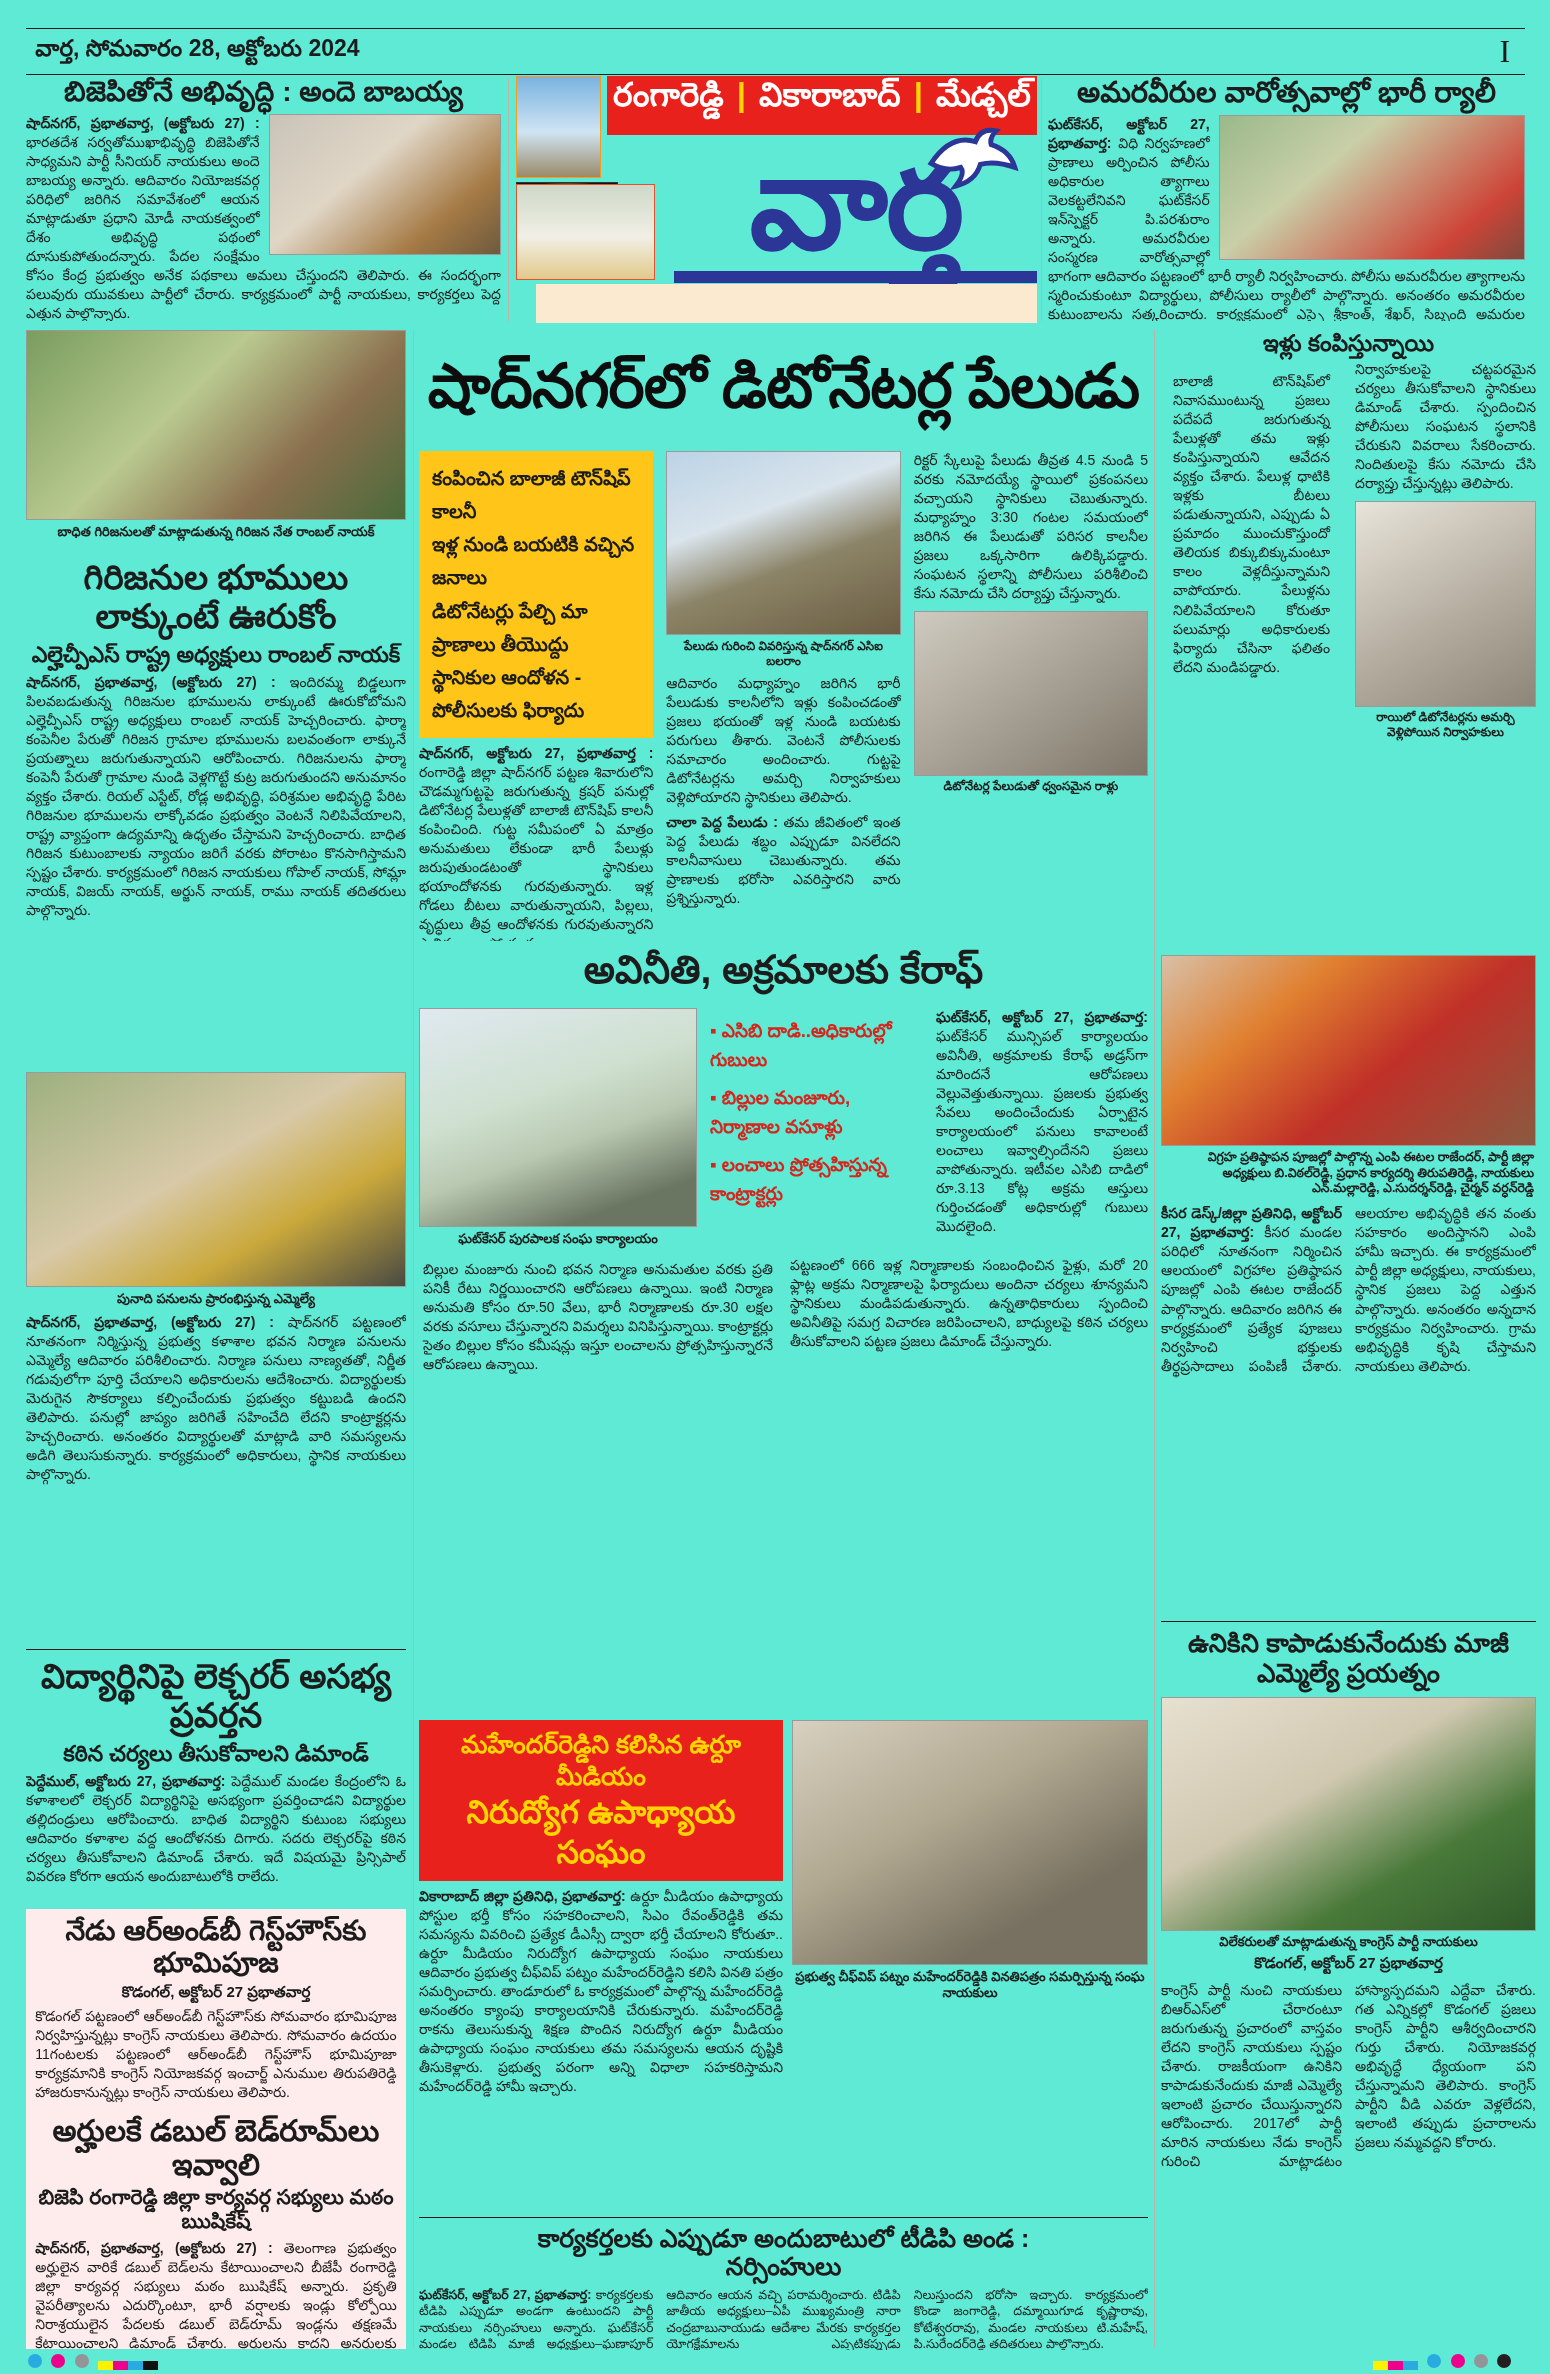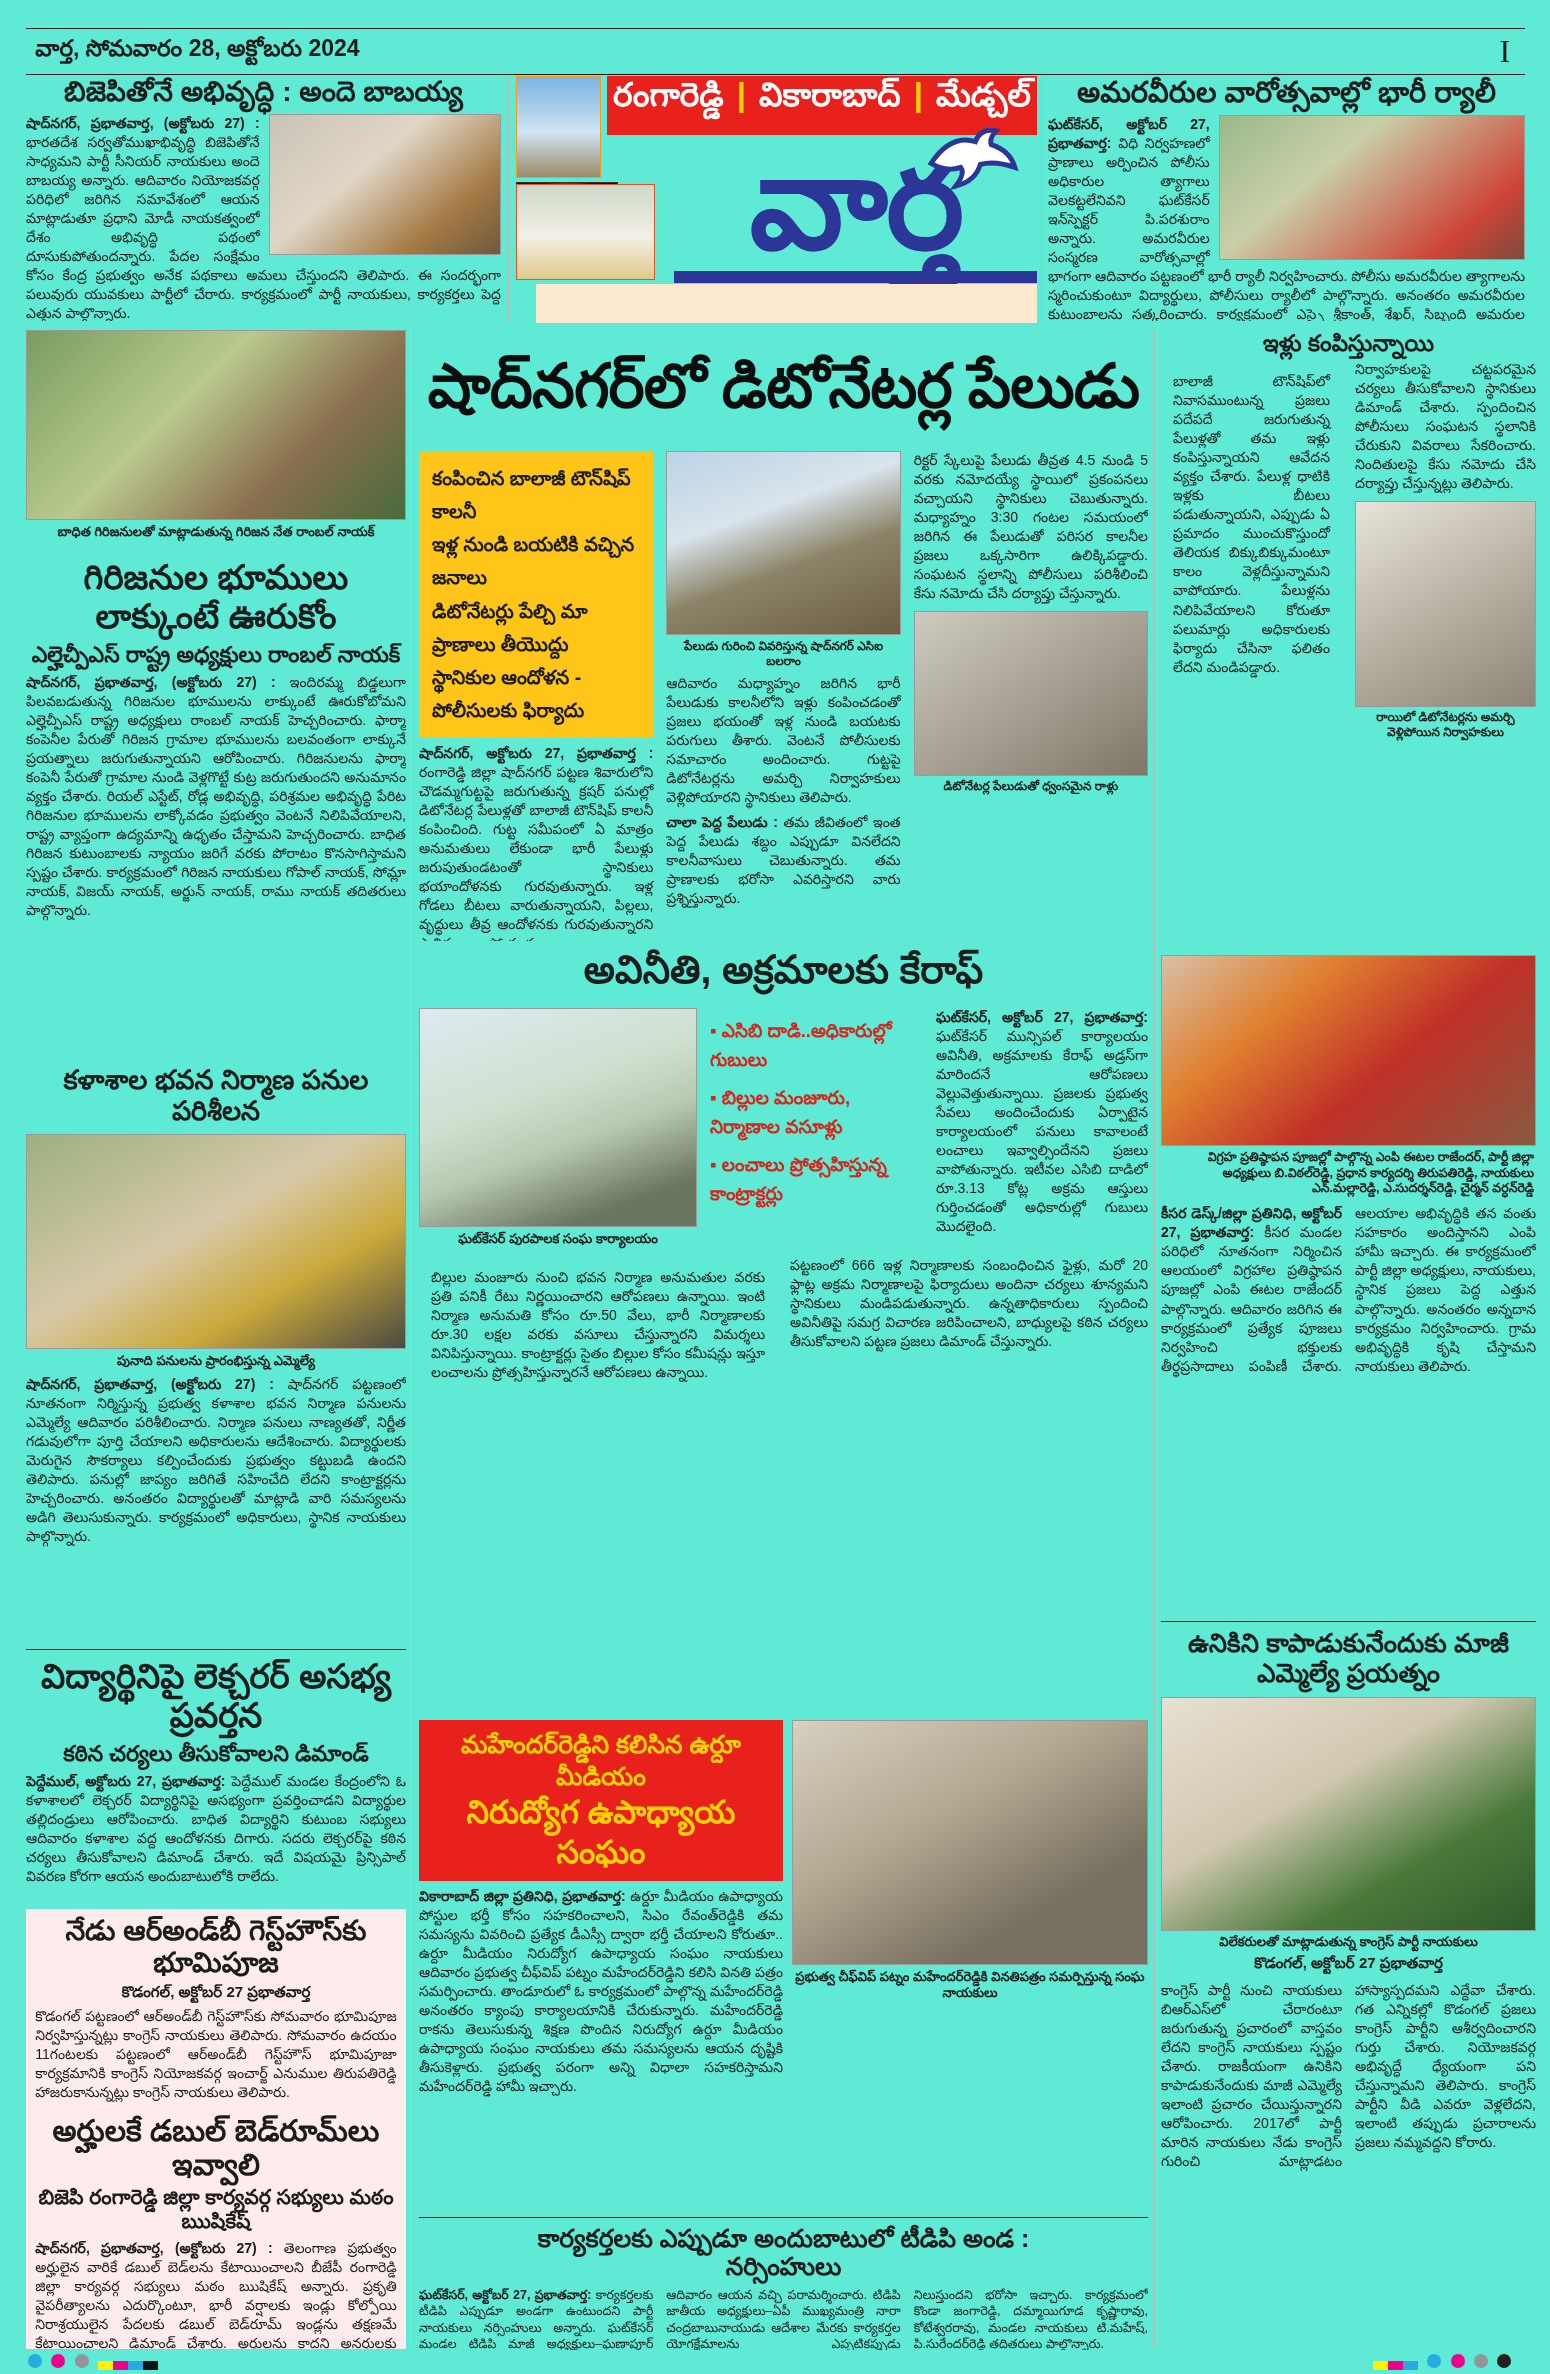--- a/index.html
+++ b/index.html
@@ -130,21 +130,20 @@
   <div class="abs" style="left:26px;top:558px;width:380px;height:501px;">
     <h2 class="h-c" style="font-size:34px;">గిరిజనుల భూములు లాక్కుంటే ఊరుకోం</h2>
     <h3 class="h-c subh" style="margin-top:5.6px;">ఎల్హెచ్పీఎస్ రాష్ట్ర అధ్యక్షులు రాంబల్ నాయక్</h3>
     <p class="body">
       <b class="lead">షాద్‌నగర్, ప్రభాతవార్త, (అక్టోబరు 27) :</b>
       <span>ఇందిరమ్మ బిడ్డలుగా పిలవబడుతున్న గిరిజనుల భూములను లాక్కుంటే ఊరుకోబోమని ఎల్హెచ్పీఎస్ రాష్ట్ర అధ్యక్షులు రాంబల్ నాయక్ హెచ్చరించారు. ఫార్మా కంపెనీల పేరుతో గిరిజన గ్రామాల భూములను బలవంతంగా లాక్కునే ప్రయత్నాలు జరుగుతున్నాయని ఆరోపించారు. గిరిజనులను ఫార్మా కంపెనీ పేరుతో గ్రామాల నుండి వెళ్లగొట్టే కుట్ర జరుగుతుందని అనుమానం వ్యక్తం చేశారు. రియల్ ఎస్టేట్, రోడ్ల అభివృద్ధి, పరిశ్రమల అభివృద్ధి పేరిట గిరిజనుల భూములను లాక్కోవడం ప్రభుత్వం వెంటనే నిలిపివేయాలని, రాష్ట్ర వ్యాప్తంగా ఉద్యమాన్ని ఉధృతం చేస్తామని హెచ్చరించారు. బాధిత గిరిజన కుటుంబాలకు న్యాయం జరిగే వరకు పోరాటం కొనసాగిస్తామని స్పష్టం చేశారు. కార్యక్రమంలో గిరిజన నాయకులు గోపాల్ నాయక్, సోమ్లా నాయక్, విజయ్ నాయక్, అర్జున్ నాయక్, రాము నాయక్ తదితరులు పాల్గొన్నారు.</span>
     </p>
   </div>
 
   <div class="abs" style="left:26px;top:1065px;width:380px;height:577px;">
-    <h2 class="h-c" style="font-size:27px;">కళాశాల భవన నిర్మాణ పనుల పరిశీలన</h2>
     <div class="ph ph-college" style="height:215px;margin-top:7.4px;"></div>
     <div class="cap">పునాది పనులను ప్రారంభిస్తున్న ఎమ్మెల్యే</div>
     <p class="body">
       <b class="lead">షాద్‌నగర్, ప్రభాతవార్త, (అక్టోబరు 27) :</b>
       <span>షాద్‌నగర్ పట్టణంలో నూతనంగా నిర్మిస్తున్న ప్రభుత్వ కళాశాల భవన నిర్మాణ పనులను ఎమ్మెల్యే ఆదివారం పరిశీలించారు. నిర్మాణ పనులు నాణ్యతతో, నిర్ణీత గడువులోగా పూర్తి చేయాలని అధికారులను ఆదేశించారు. విద్యార్థులకు మెరుగైన సౌకర్యాలు కల్పించేందుకు ప్రభుత్వం కట్టుబడి ఉందని తెలిపారు. పనుల్లో జాప్యం జరిగితే సహించేది లేదని కాంట్రాక్టర్లను హెచ్చరించారు. అనంతరం విద్యార్థులతో మాట్లాడి వారి సమస్యలను అడిగి తెలుసుకున్నారు. కార్యక్రమంలో అధికారులు, స్థానిక నాయకులు పాల్గొన్నారు.</span>
     </p>
   </div>
 
   <div class="abs toprule" style="left:26px;top:1649px;width:380px;height:256px;">
     <h2 class="h-c" style="font-size:34px;margin-top:7.4px;">విద్యార్థినిపై లెక్చరర్ అసభ్య ప్రవర్తన</h2>
@@ -227,21 +226,21 @@
         <div class="rb">ఎసిబి దాడి..అధికారుల్లో గుబులు</div>
         <div class="rb">బిల్లుల మంజూరు, నిర్మాణాల వసూళ్లు</div>
         <div class="rb">లంచాలు ప్రోత్సహిస్తున్న కాంట్రాక్టర్లు</div>
       </div>
       <p class="body" style="margin-top:0;">
         <b class="lead">ఘట్‌కేసర్, అక్టోబర్ 27, ప్రభాతవార్త:</b>
         <span>ఘట్‌కేసర్ మున్సిపల్ కార్యాలయం అవినీతి, అక్రమాలకు కేరాఫ్ అడ్రస్‌గా మారిందనే ఆరోపణలు వెల్లువెత్తుతున్నాయి. ప్రజలకు ప్రభుత్వ సేవలు అందించేందుకు ఏర్పాటైన కార్యాలయంలో పనులు కావాలంటే లంచాలు ఇవ్వాల్సిందేనని ప్రజలు వాపోతున్నారు. ఇటీవల ఎసిబి దాడిలో రూ.3.13 కోట్ల అక్రమ ఆస్తులు గుర్తించడంతో అధికారుల్లో గుబులు మొదలైంది.</span>
       </p>
     </div>
     <div style="display:grid;grid-template-columns:1fr 1fr;gap:13px;margin-top:9.3px;">
-      <p class="body" style="margin:12px;">బిల్లుల మంజూరు నుంచి భవన నిర్మాణ అనుమతుల వరకు ప్రతి పనికీ రేటు నిర్ణయించారని ఆరోపణలు ఉన్నాయి. ఇంటి నిర్మాణ అనుమతి కోసం రూ.50 వేలు, భారీ నిర్మాణాలకు రూ.30 లక్షల వరకు వసూలు చేస్తున్నారని విమర్శలు వినిపిస్తున్నాయి. కాంట్రాక్టర్లు సైతం బిల్లుల కోసం కమీషన్లు ఇస్తూ లంచాలను ప్రోత్సహిస్తున్నారనే ఆరోపణలు ఉన్నాయి.</p>
+      <p class="body" style="margin:4px;">బిల్లుల మంజూరు నుంచి భవన నిర్మాణ అనుమతుల వరకు ప్రతి పనికీ రేటు నిర్ణయించారని ఆరోపణలు ఉన్నాయి. ఇంటి నిర్మాణ అనుమతి కోసం రూ.50 వేలు, భారీ నిర్మాణాలకు రూ.30 లక్షల వరకు వసూలు చేస్తున్నారని విమర్శలు వినిపిస్తున్నాయి. కాంట్రాక్టర్లు సైతం బిల్లుల కోసం కమీషన్లు ఇస్తూ లంచాలను ప్రోత్సహిస్తున్నారనే ఆరోపణలు ఉన్నాయి.</p>
       <p class="body" style="margin:0;">పట్టణంలో 666 ఇళ్ల నిర్మాణాలకు సంబంధించిన ఫైళ్లు, మరో 20 ఫ్లాట్ల అక్రమ నిర్మాణాలపై ఫిర్యాదులు అందినా చర్యలు శూన్యమని స్థానికులు మండిపడుతున్నారు. ఉన్నతాధికారులు స్పందించి అవినీతిపై సమగ్ర విచారణ జరిపించాలని, బాధ్యులపై కఠిన చర్యలు తీసుకోవాలని పట్టణ ప్రజలు డిమాండ్ చేస్తున్నారు.</p>
     </div>
   </div>
 
   <div class="abs" style="left:419px;top:1720px;width:364px;height:493px;">
     <div class="redbox">
       <div class="l1">మహేందర్‌రెడ్డిని కలిసిన ఉర్దూ మీడియం</div>
       <div class="l2">నిరుద్యోగ ఉపాధ్యాయ సంఘం</div>
     </div>
     <p class="body">

